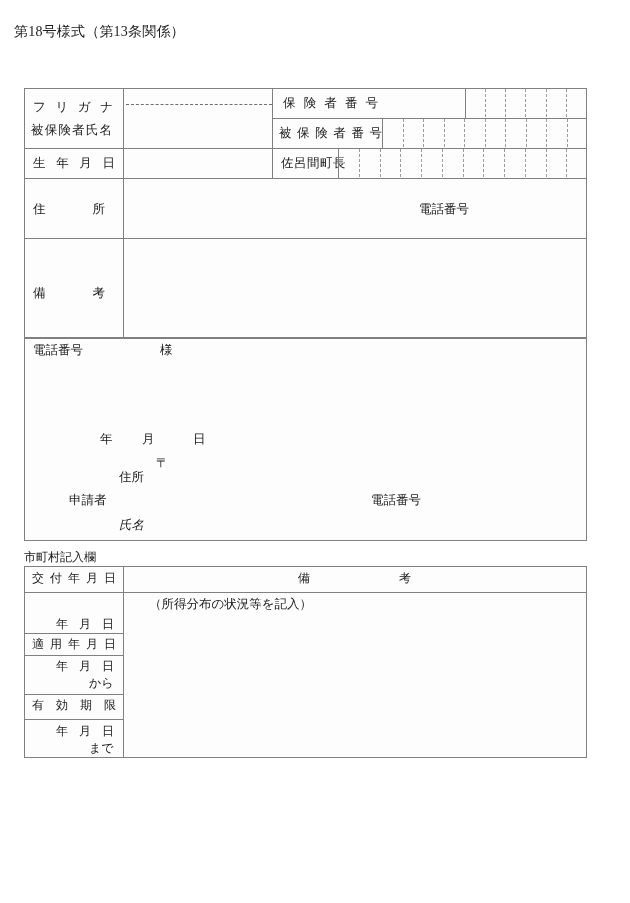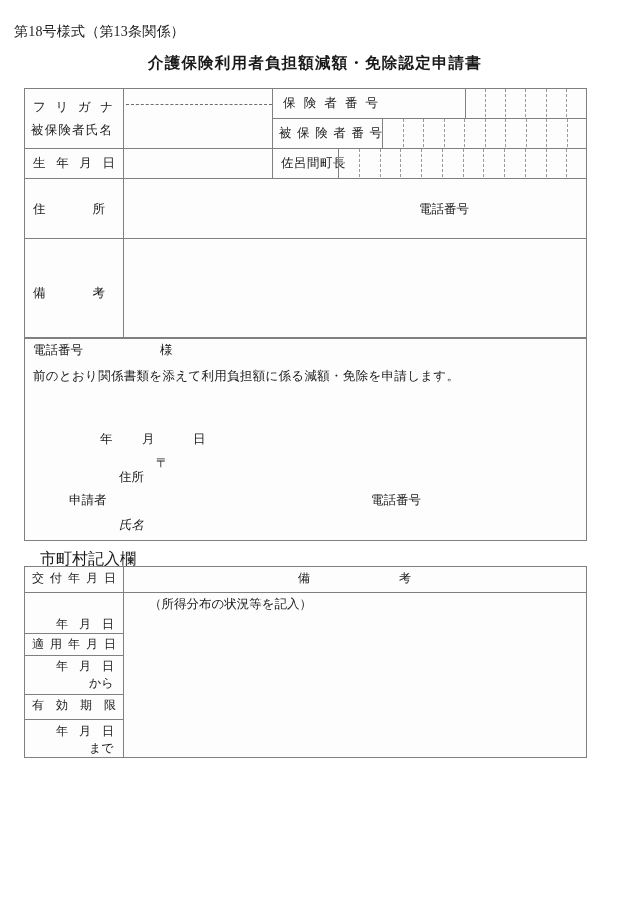--- a/index.html
+++ b/index.html
@@ -89,34 +89,33 @@
 
   
   .stmt {
     position: absolute;
     font-size: 12.5px;
     line-height: 1;
     white-space: nowrap;
   }
 
   #section-title-municipal {
-    left: 40px; top: 551px;
-    font-size: 16px;
+    left: 24px; top: 551px;
+    font-size: 12px;
     line-height: 1;
   }
   .postal-mark { font-size: 12.5px; }
 </style>
 </head>
 <body>
 
 <div class="page">
 
   <div class="txt" id="form-number">第18号様式（第13条関係）</div>
 
-  <div class="txt" id="doc-title">介護保険利用者負担額減額・免除認定申請書</div>
 
   <div class="box" style="left:24px; top:88px; width:563px; height:250px;"></div>
 
   <div class="vline" style="left:123px; top:88px; height:250px;"></div>
 
   <div class="vline" style="left:272px; top:88px; height:90px;"></div>
 
   <div class="hline" style="left:272px; top:118px; width:315px;"></div>
 
   <div class="hline" style="left:24px; top:148px; width:248px;"></div>
@@ -205,21 +204,20 @@
   <div class="vdash" style="left:504px; top:149px; height:28px;"></div>
   <div class="vdash" style="left:525px; top:149px; height:28px;"></div>
   <div class="vdash" style="left:546px; top:149px; height:28px;"></div>
   <div class="vdash" style="left:566px; top:149px; height:28px;"></div>
 
   <div class="box" style="left:24px; top:338px; width:563px; height:203px;"></div>
 
   <div class="stmt" style="left:33px; top:344px;">電話番号</div>
   <div class="stmt" style="left:160px; top:344px;">様</div>
 
-  <div class="stmt" style="left:33px; top:370px; letter-spacing:0.3px;">前のとおり関係書類を添えて利用負担額に係る減額・免除を申請します。</div>
 
   <div class="stmt" style="left:100px; top:433px;">年</div>
   <div class="stmt" style="left:142px; top:433px;">月</div>
   <div class="stmt" style="left:193px; top:433px;">日</div>
 
   <div class="stmt postal-mark" style="left:156px; top:457px;">〒</div>
 
   <div class="stmt" style="left:119px; top:472px;font-family:Liberation Mono, monospace;">住所</div>
 
   <div class="stmt" style="left:69px; top:494px;">申請者</div>

